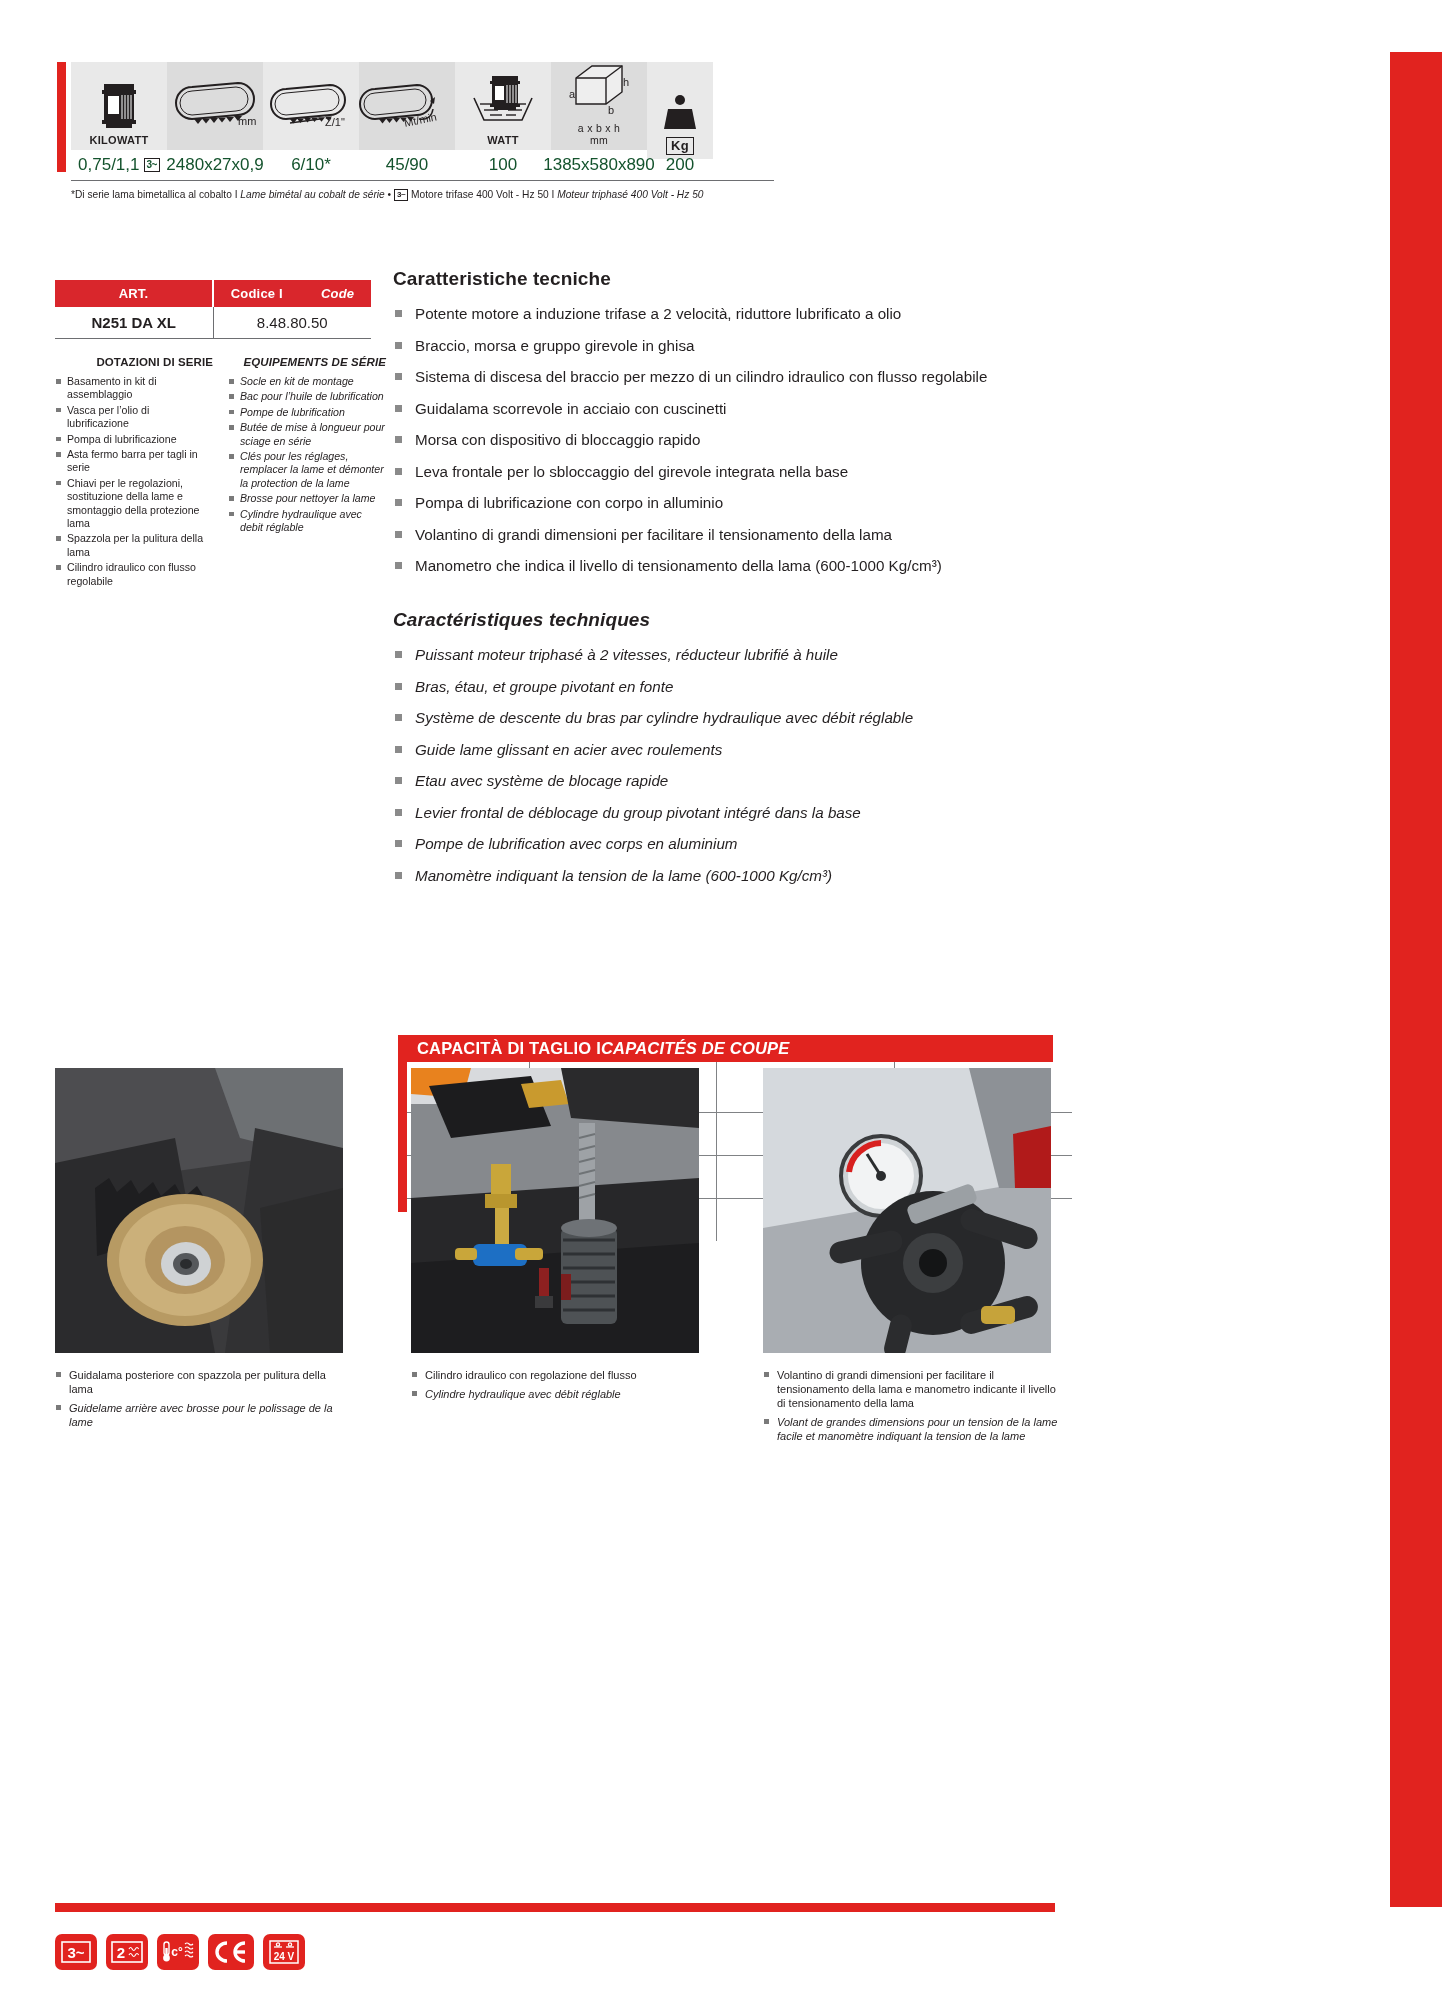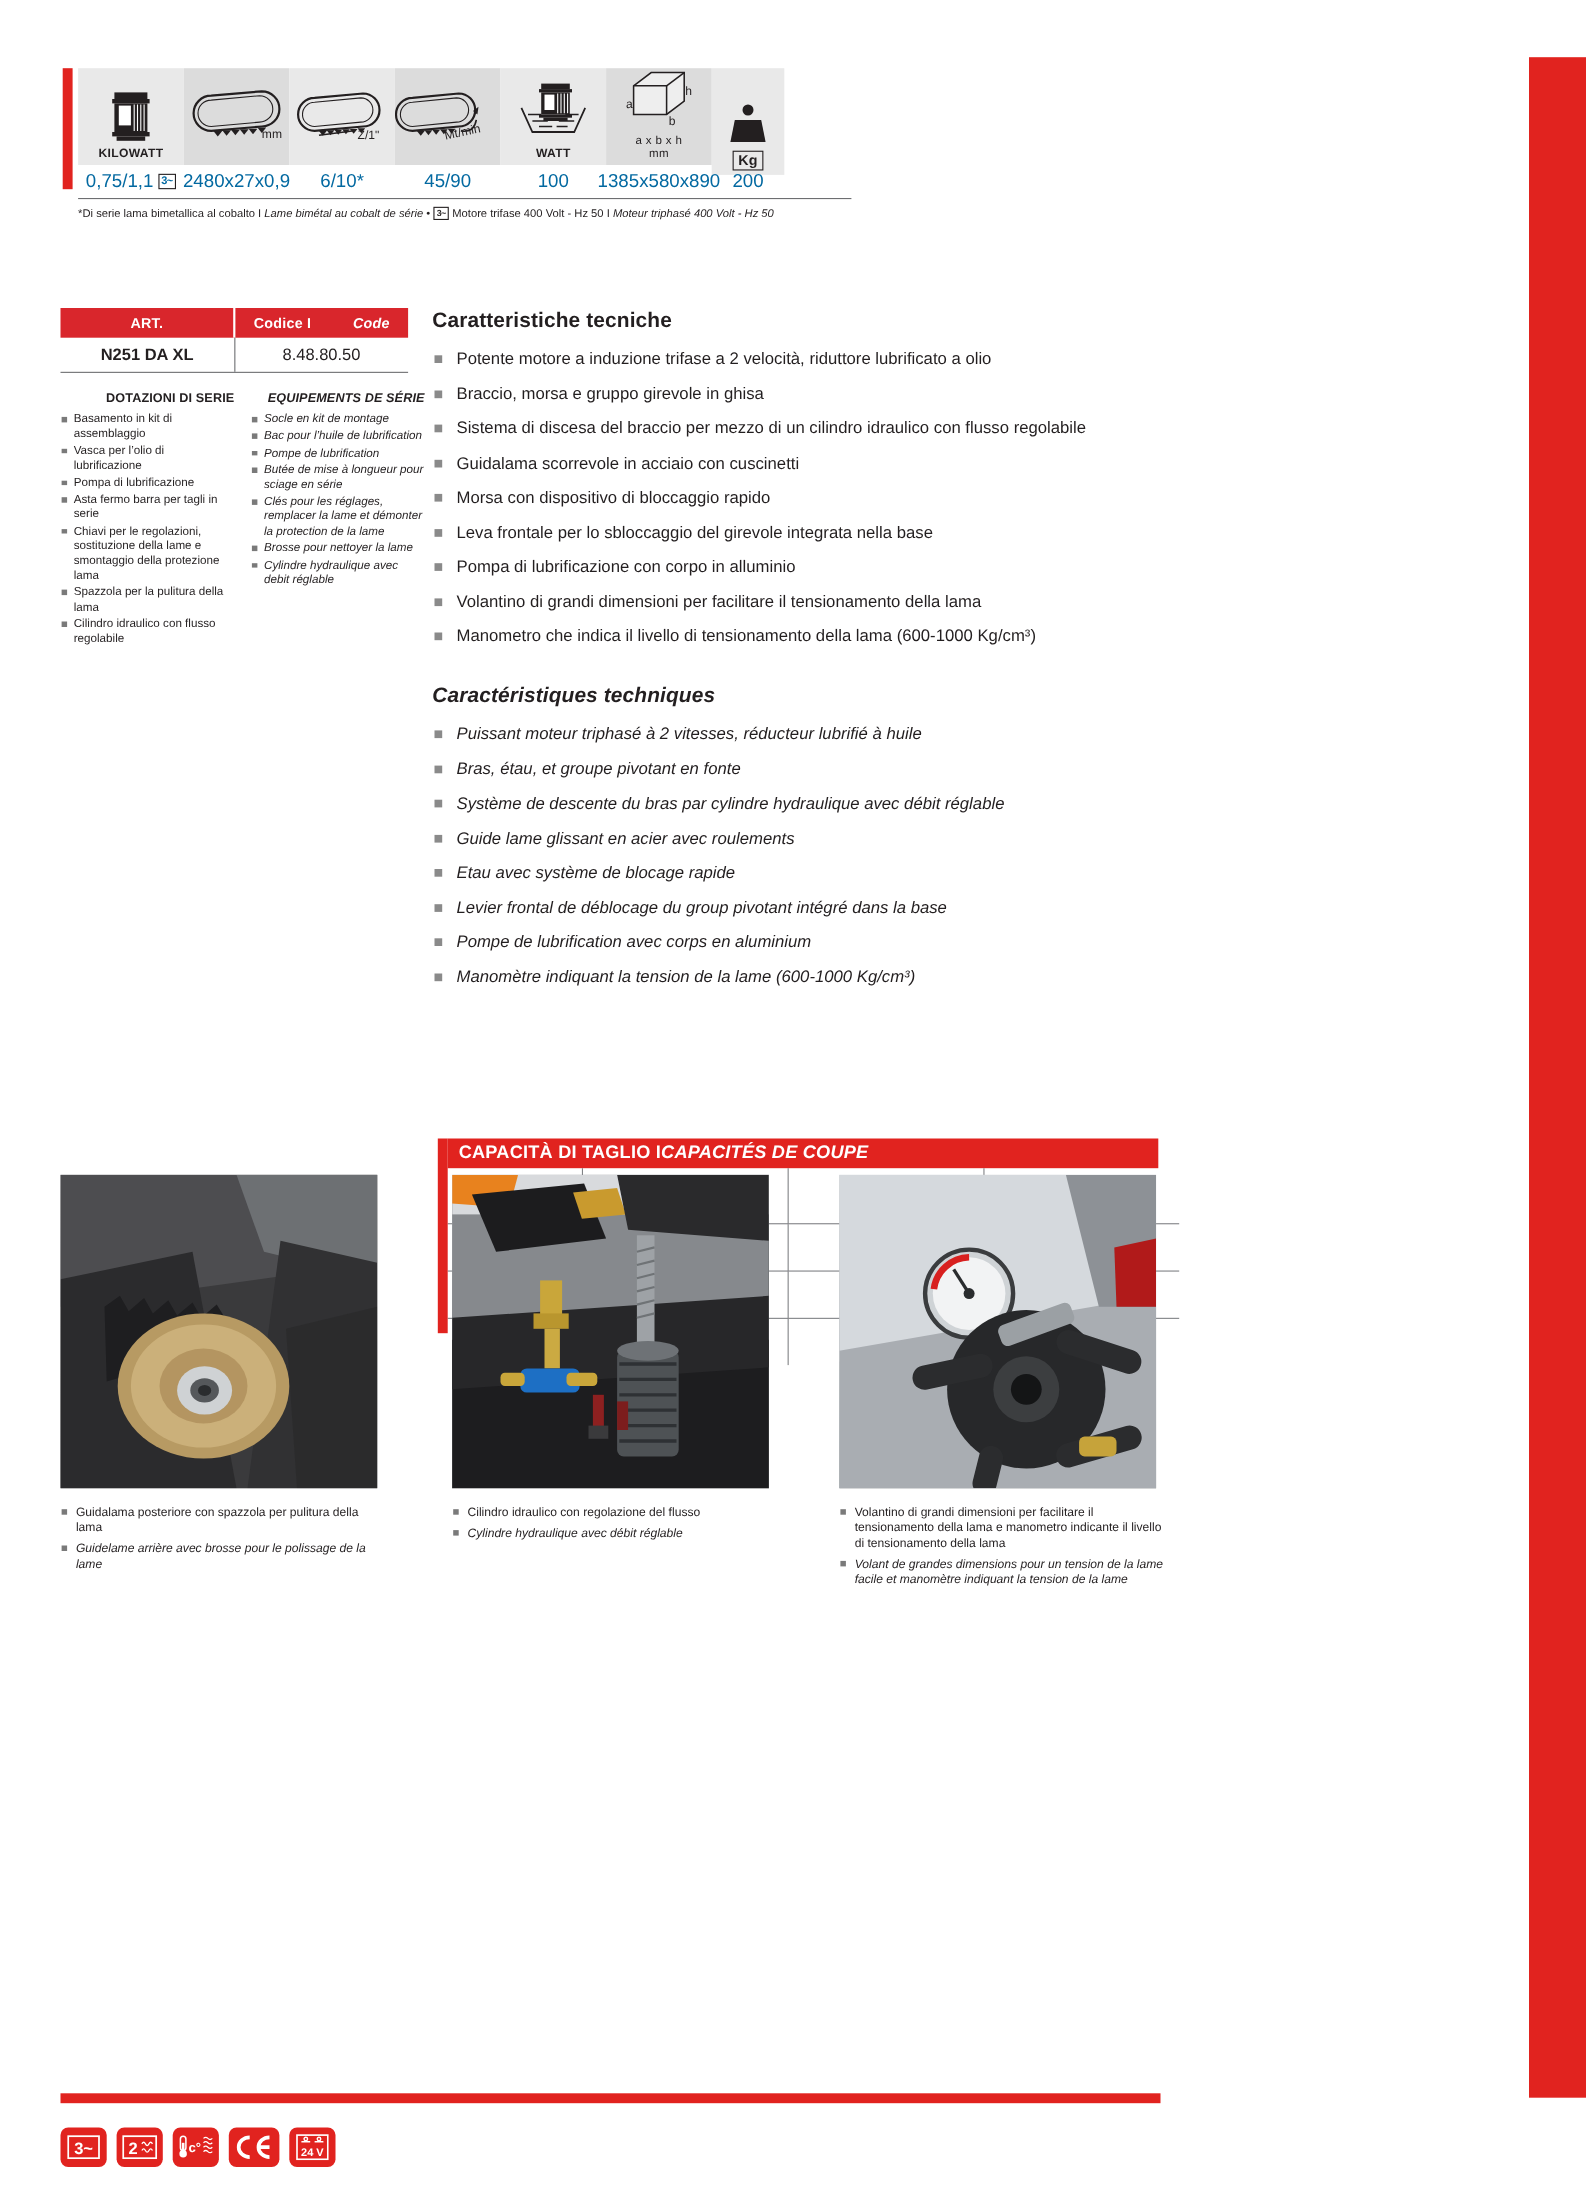--- a/index.html
+++ b/index.html
@@ -22,21 +22,21 @@
   .icons{display:flex; margin-left:14px; height:88px;}
   .icell{flex:0 0 auto; display:flex; flex-direction:column; align-items:center; justify-content:flex-end;
          padding-bottom:4px; box-sizing:border-box;}
   .icell.light{background:#e9e9e9;}
   .icell.dark{background:#dcdcdc;}
   .icell svg{display:block;}
   .ilabel{font-size:11px; font-weight:bold; letter-spacing:.3px; line-height:12px; text-align:center;}
   .ilabel.thin{font-weight:normal; font-size:10.5px;}
 
   .vals{display:flex; margin-left:14px; border-bottom:1.4px solid #6d6e71; height:30px; align-items:center;}
-  .vcell{display:flex; align-items:center; justify-content:center; font-size:17px; color:#0369a1;}
+  .vcell{display:flex; align-items:center; justify-content:center; font-size:17px; color:#14532d;}
   .badge3{display:inline-flex; align-items:center; justify-content:center;
           border:1.3px solid #231f20; font-size:10px; line-height:10px;
           padding:1px 2px; margin-left:4px; font-weight:bold; letter-spacing:-.5px;}
   .note{margin-left:14px; margin-top:7px; font-size:10.2px; color:#231f20; line-height:13px;}
   .note i{font-style:italic;}
   .note .b3{display:inline-flex; align-items:center; justify-content:center;
           border:1px solid #231f20; font-size:8px; line-height:8px; padding:1px 2px; font-weight:bold;
           vertical-align:middle; letter-spacing:-.4px;}
 
   
@@ -57,21 +57,21 @@
   .dtitle.it{font-style:italic;}
   ul.dlist{list-style:none; margin:0; padding:0;}
   ul.dlist li{position:relative; padding-left:12px; font-size:10.6px; line-height:13.4px;
               margin-bottom:2px; color:#231f20;}
   ul.dlist li:before{content:""; position:absolute; left:1px; top:4px; width:4.5px; height:4.5px;
                      background:#7a7a7a;}
   ul.dlist.it li{font-style:italic;}
 
   
   .feat{position:absolute; left:393px; top:265px; width:640px;}
-  .feat h2{font-size:19px; margin:16px 0 14px 0; font-weight:bold; letter-spacing:.1px;}
+  .feat h2{font-size:19px; margin:3px 0 14px 0; font-weight:bold; letter-spacing:.1px;}
   .feat h2.it{font-style:italic; margin-top:34px;}
   ul.flist{list-style:none; margin:0; padding:0;}
   ul.flist li{position:relative; padding-left:22px; font-size:15.2px; line-height:19px;
               margin-bottom:12.5px;}
   ul.flist li:before{content:""; position:absolute; left:2px; top:6px; width:7px; height:7px;
                      background:#8a8a8a;}
   ul.flist.it li{font-style:italic;}
 
   
   .cap{position:absolute; left:398px; top:1035px; width:655px;}

